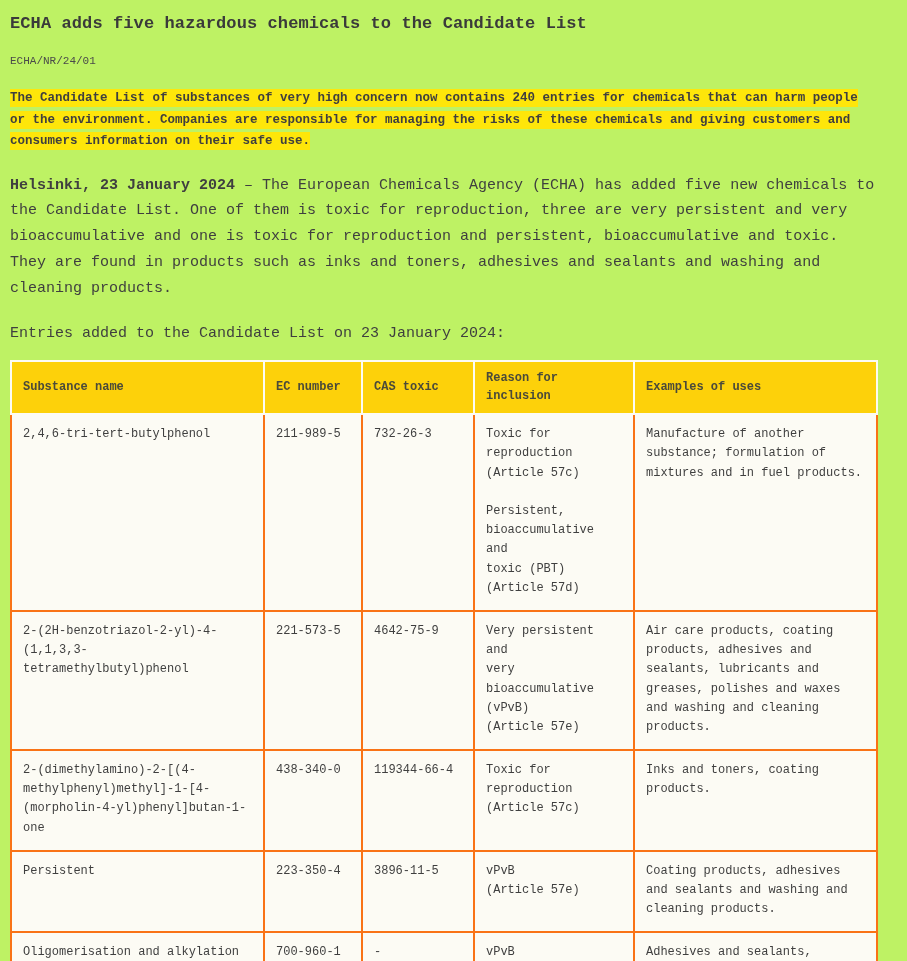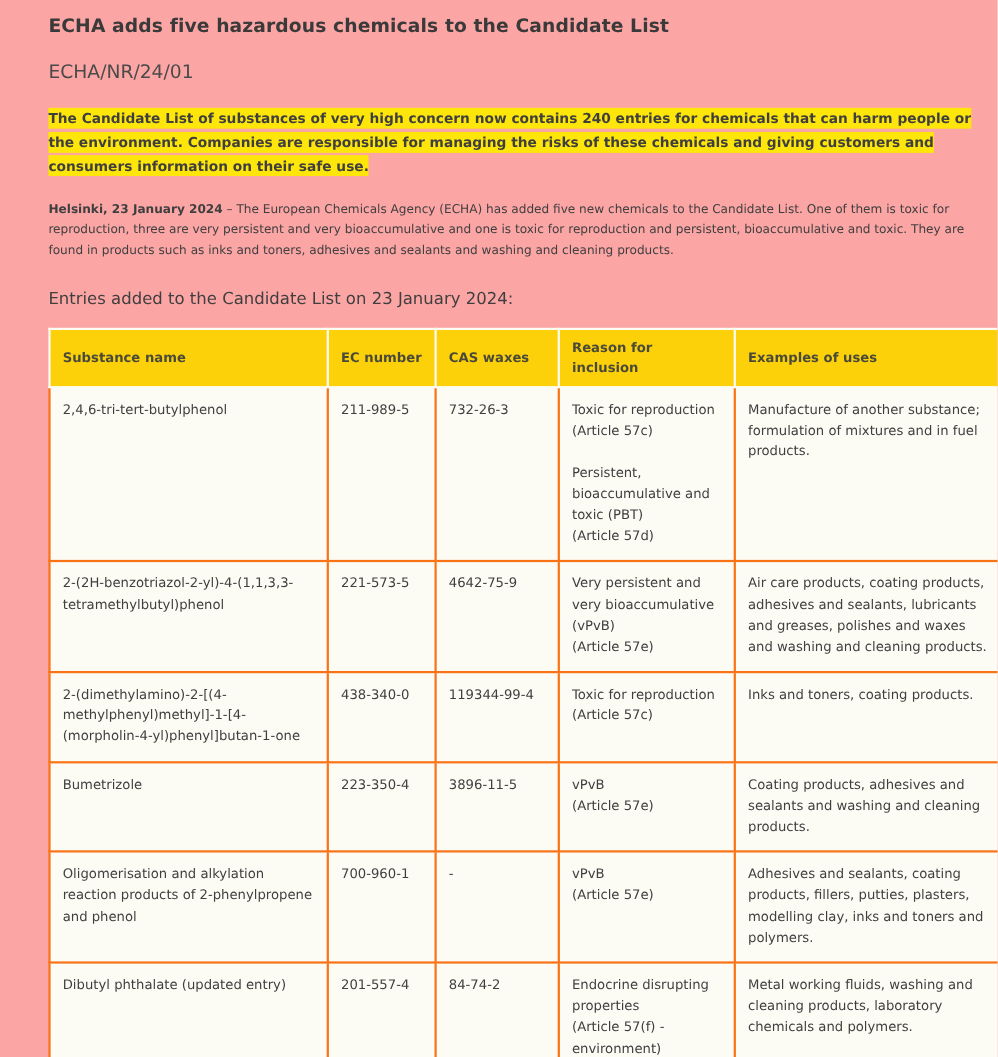--- a/index.html
+++ b/index.html
@@ -7,37 +7,38 @@
     padding: 0;
     background: #fcfbf4;
     font-family: "DejaVu Sans", "Liberation Sans", sans-serif;
     color: #3f3f3f;
   }
   .page {
     width: 907px;
     height: 961px;
     overflow: hidden;
     box-sizing: border-box;
-    padding: 10px 14px 0 44px;
-    background: #fca5a5;
+    padding: 10px 14px 0 10px;
+    background: #bef264;
+    font-family: Liberation Mono, monospace;
   }
   h1.title {
     font-size: 17px;
     font-weight: 600;
     color: #3a3a3a;
     margin: 4px 0 0 0;
     letter-spacing: 0.1px;
   }
   .ref {
-    font-size: 17px;
+    font-size: 11px;
     color: #4a4a4a;
     margin-top: 22px;
   }
   p.body-para {
-    font-size: 11px;
+    font-size: 15px;
     line-height: 1.72;
     margin: 20px 0 0 0;
     max-width: 868px;
   }
   p.highlight-para {
     font-size: 12.5px;
     line-height: 1.72;
     margin: 21px 0 0 0;
     max-width: 868px;
     font-weight: bold;
@@ -104,21 +105,21 @@
       <col style="width:253px">
       <col style="width:98px">
       <col style="width:112px">
       <col style="width:160px">
       <col style="width:243px">
     </colgroup>
     <thead>
       <tr>
         <th>Substance name</th>
         <th>EC number</th>
-        <th>CAS waxes</th>
+        <th>CAS toxic</th>
         <th>Reason for inclusion</th>
         <th>Examples of uses</th>
       </tr>
     </thead>
     <tbody>
       <tr>
         <td>2,4,6-tri-tert-butylphenol</td>
         <td>211-989-5</td>
         <td>732-26-3</td>
         <td class="pre">Toxic for reproduction
@@ -136,27 +137,27 @@
         <td>4642-75-9</td>
         <td class="pre">Very persistent and
 very bioaccumulative
 (vPvB)
 (Article 57e)</td>
         <td>Air care products, coating products, adhesives and sealants, lubricants and greases, polishes and waxes and washing and cleaning products.</td>
       </tr>
       <tr>
         <td>2-(dimethylamino)-2-[(4-methylphenyl)methyl]-1-[4-(morpholin-4-yl)phenyl]butan-1-one</td>
         <td>438-340-0</td>
-        <td>119344-99-4</td>
+        <td>119344-66-4</td>
         <td class="pre">Toxic for reproduction
 (Article 57c)</td>
         <td>Inks and toners, coating products.</td>
       </tr>
       <tr>
-        <td>Bumetrizole</td>
+        <td>Persistent</td>
         <td>223-350-4</td>
         <td>3896-11-5</td>
         <td class="pre">vPvB
 (Article 57e)</td>
         <td>Coating products, adhesives and sealants and washing and cleaning products.</td>
       </tr>
       <tr>
         <td>Oligomerisation and alkylation reaction products of 2-phenylpropene and phenol</td>
         <td>700-960-1</td>
         <td>-</td>

